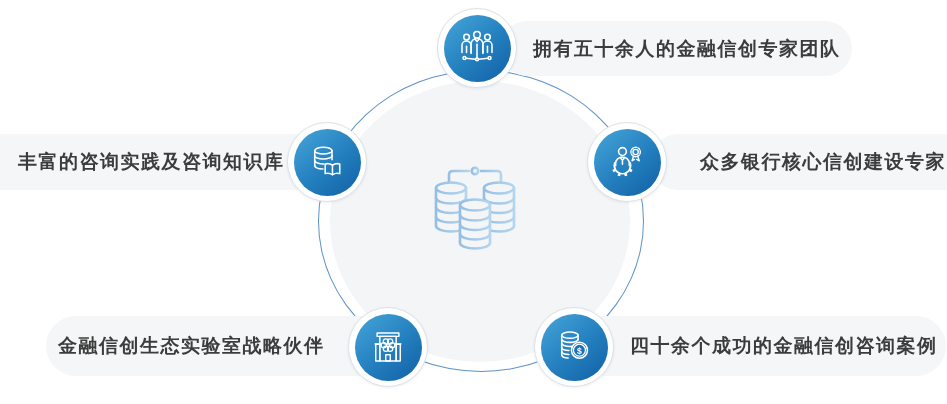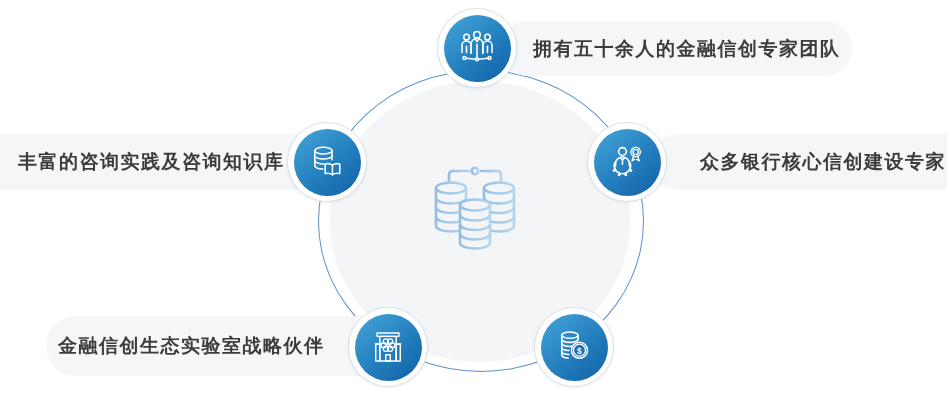--- a/index.html
+++ b/index.html
@@ -93,20 +93,23 @@
   </div>
   <div class="bar bar-right">
     <span class="bar-label">众多银行核心信创建设专家</span>
   </div>
   <div class="bar bar-bl">
     <span class="bar-label">金融信创生态实验室战略伙伴</span>
   </div>
   <div class="bar bar-left">
     <span class="bar-label">丰富的咨询实践及咨询知识库</span>
   </div>
+  <div class="bar bar-br">
+    <span class="bar-label">四十余个成功的金融信创咨询案例</span>
+  </div>
 
   <div class="node node-top">
     <div class="node-blue">
       <svg class="glyph" width="40" height="40" viewBox="0 0 44 44" fill="none" stroke="#fff" stroke-width="1.7" stroke-linecap="round" stroke-linejoin="round">
         <circle cx="10.5" cy="10" r="3.1"></circle>
         <path d="M5.5,27 V19 a5,4.6 0 0 1 5,-4.6 a5,4.6 0 0 1 5,4.6 V27"></path>
         <path d="M10.5,20 V27"></path>
         <circle cx="33.5" cy="10" r="3.1"></circle>
         <path d="M28.5,27 V19 a5,4.6 0 0 1 5,-4.6 a5,4.6 0 0 1 5,4.6 V27"></path>
         <path d="M33.5,20 V27"></path>

